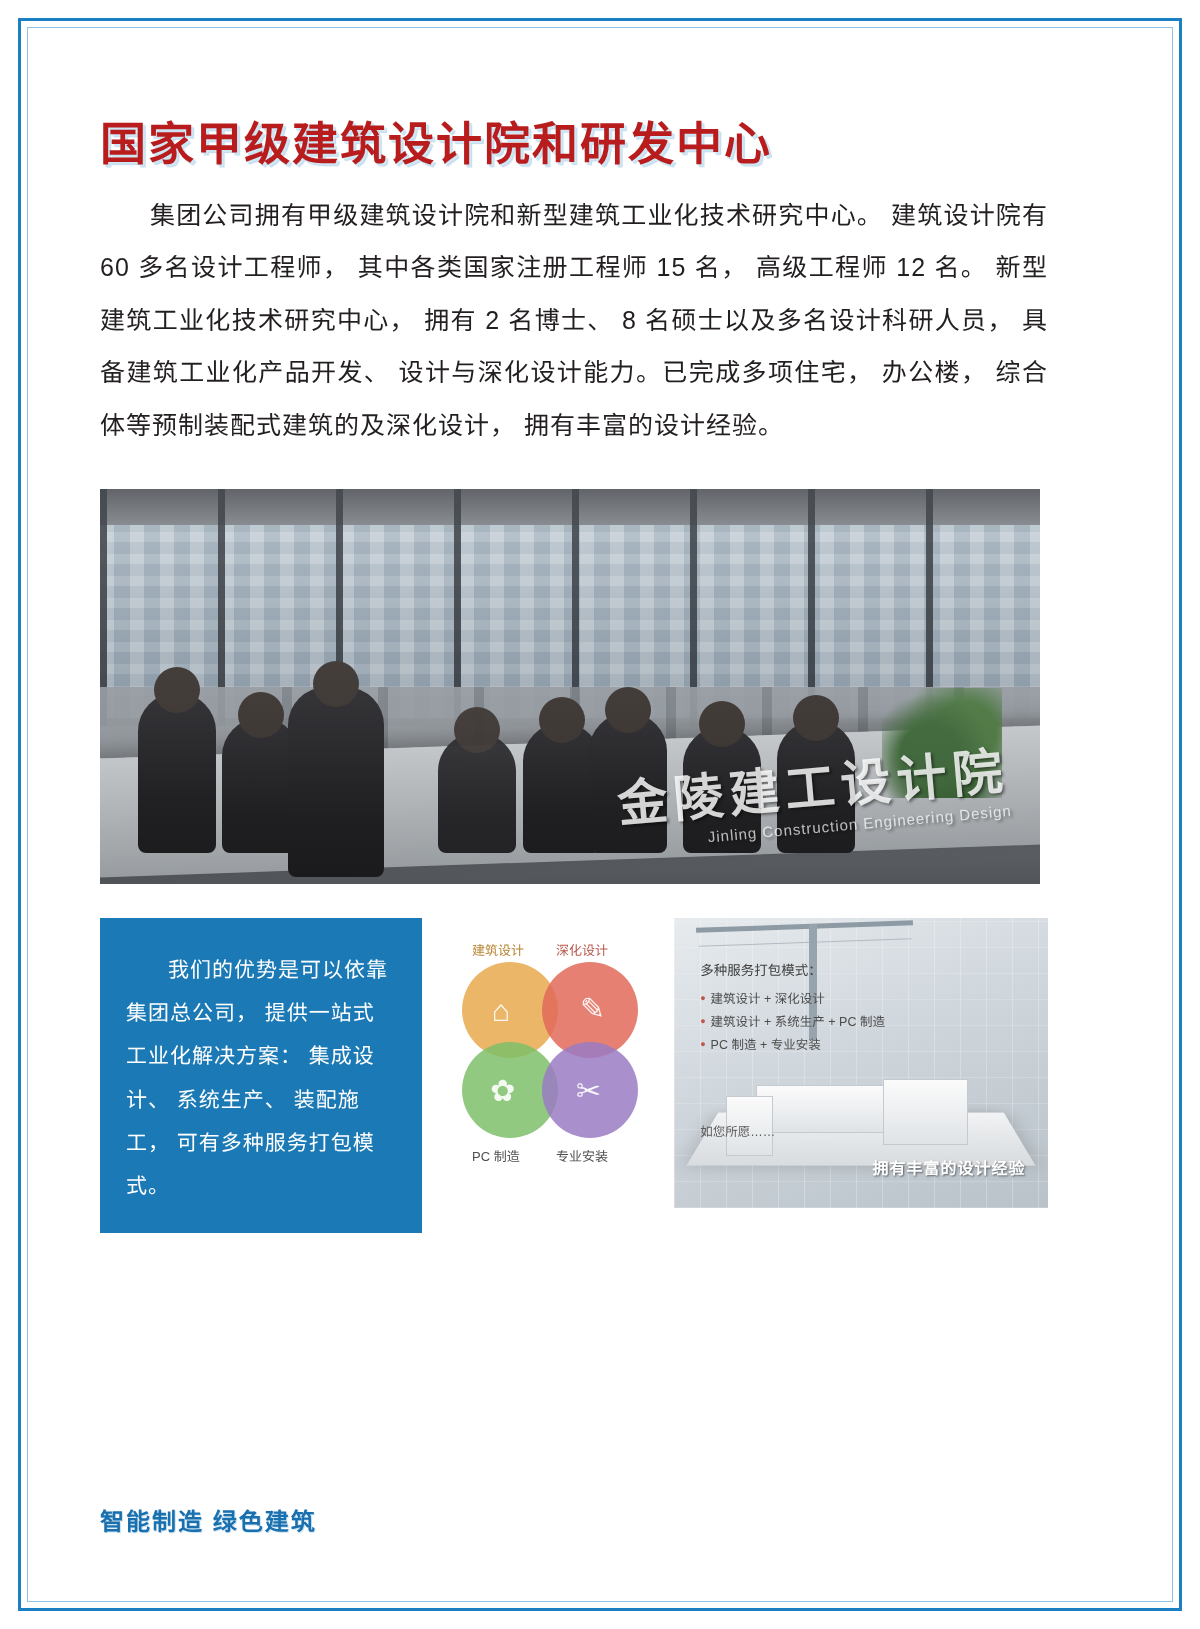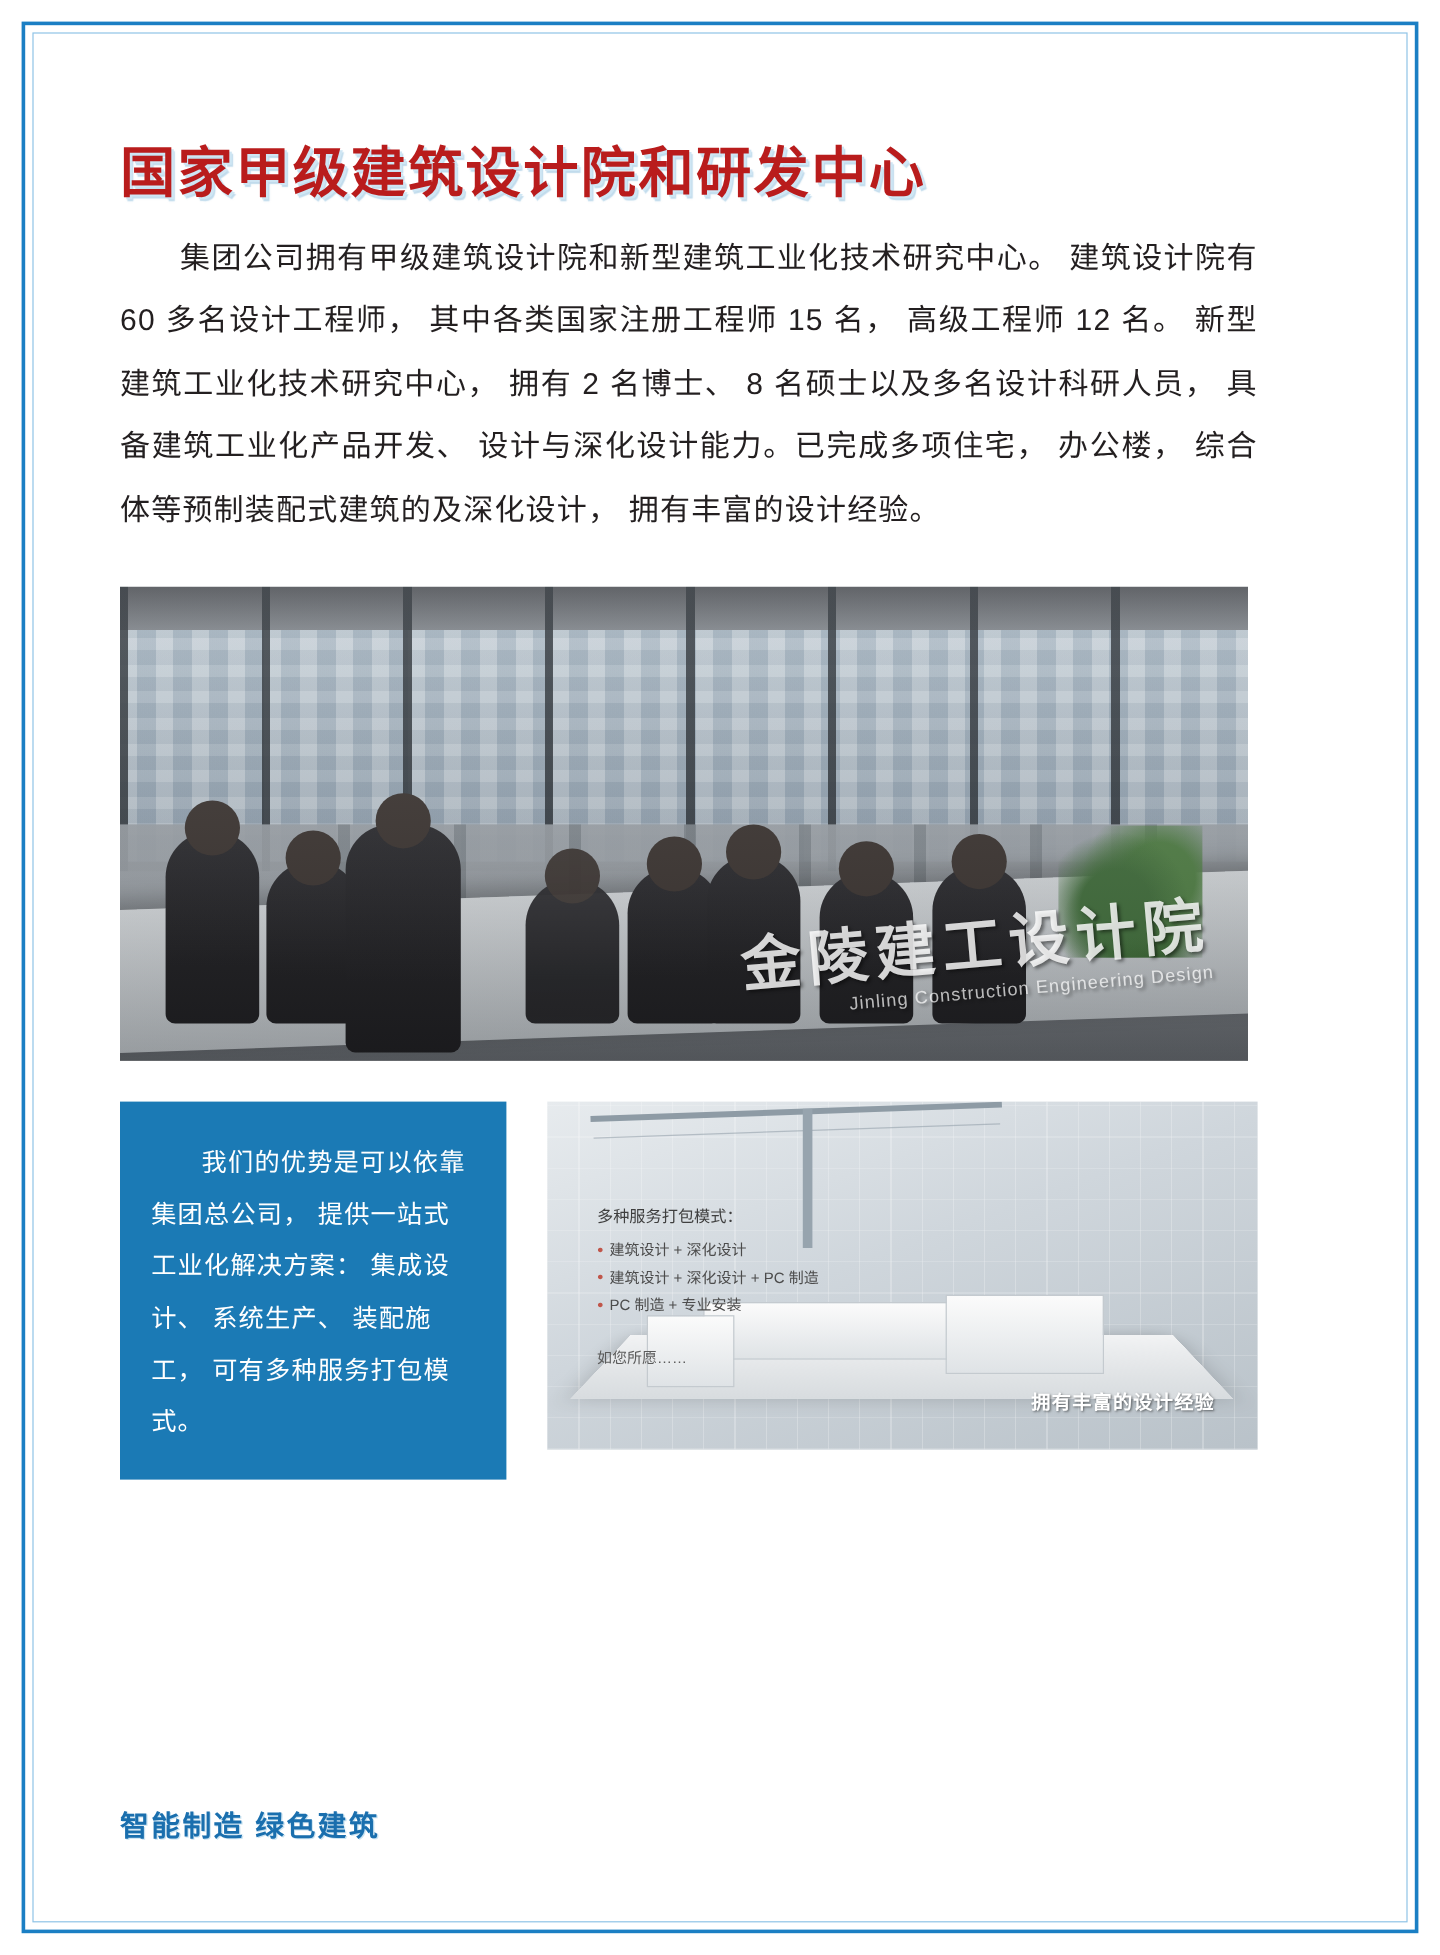--- a/index.html
+++ b/index.html
@@ -276,21 +276,20 @@
   .render .w1 { left: 22%; bottom: 26%; width: 34%; height: 16%; }
   .render .w2 { left: 56%; bottom: 22%; width: 22%; height: 22%; }
   .render .w3 { left: 14%; bottom: 18%; width: 12%; height: 20%; }
   .render .txt-list {
     position: absolute;
     left: 7%;
     top: 14%;
     font-size: 12.5px;
     color: #4c4c4c;
     line-height: 1.85;
-    margin-top: 43px;
   }
   .render .txt-list .title {
     font-size: 13.5px;
     color: #3f3f3f;
     margin-bottom: 4px;
   }
   .render .txt-list .bullet:before {
     content: "\25CF";
     color: #c0564a;
     font-size: 9px;
@@ -394,34 +393,48 @@
         <div class="en">Jinling Construction Engineering Design</div>
       </div>
     </div>
 
     <div class="lower">
 
       <div class="advantage">我们的优势是可以依靠集团总公司， 提供一站式工业化解决方案： 集成设计、 系统生产、 装配施工， 可有多种服务打包模式。</div>
 
       <div class="diagrams">
 
+        <div class="venn">
+          <div class="lbl l-tl">建筑设计</div>
+          <div class="lbl l-tr">深化设计</div>
+          <div class="circ c-tl"></div>
+          <div class="circ c-tr"></div>
+          <div class="circ c-bl"></div>
+          <div class="circ c-br"></div>
+          <div class="glyph g1">⌂</div>
+          <div class="glyph g2">✎</div>
+          <div class="glyph g3">✿</div>
+          <div class="glyph g4">✂</div>
+          <div class="lbl l-bl">PC 制造</div>
+          <div class="lbl l-br">专业安装</div>
+        </div>
 
         <div class="render">
           <div class="grid"></div>
           <div class="crane"></div>
           <div class="crane-mast"></div>
           <div class="slab"></div>
           <div class="wall w1"></div>
           <div class="wall w2"></div>
           <div class="wall w3"></div>
 
           <div class="txt-list">
             <div class="title">多种服务打包模式：</div>
             <div class="bullet">建筑设计 + 深化设计</div>
-            <div class="bullet">建筑设计 + 深化设计 + PC 制造</div>
+            <div class="bullet">建筑设计 + 系统生产 + PC 制造</div>
             <div class="bullet">PC 制造 + 专业安装</div>
           </div>
 
           <div class="note">如您所愿……</div>
           <div class="ribbon">拥有丰富的设计经验</div>
         </div>
 
       </div>
     </div>
   </div>

